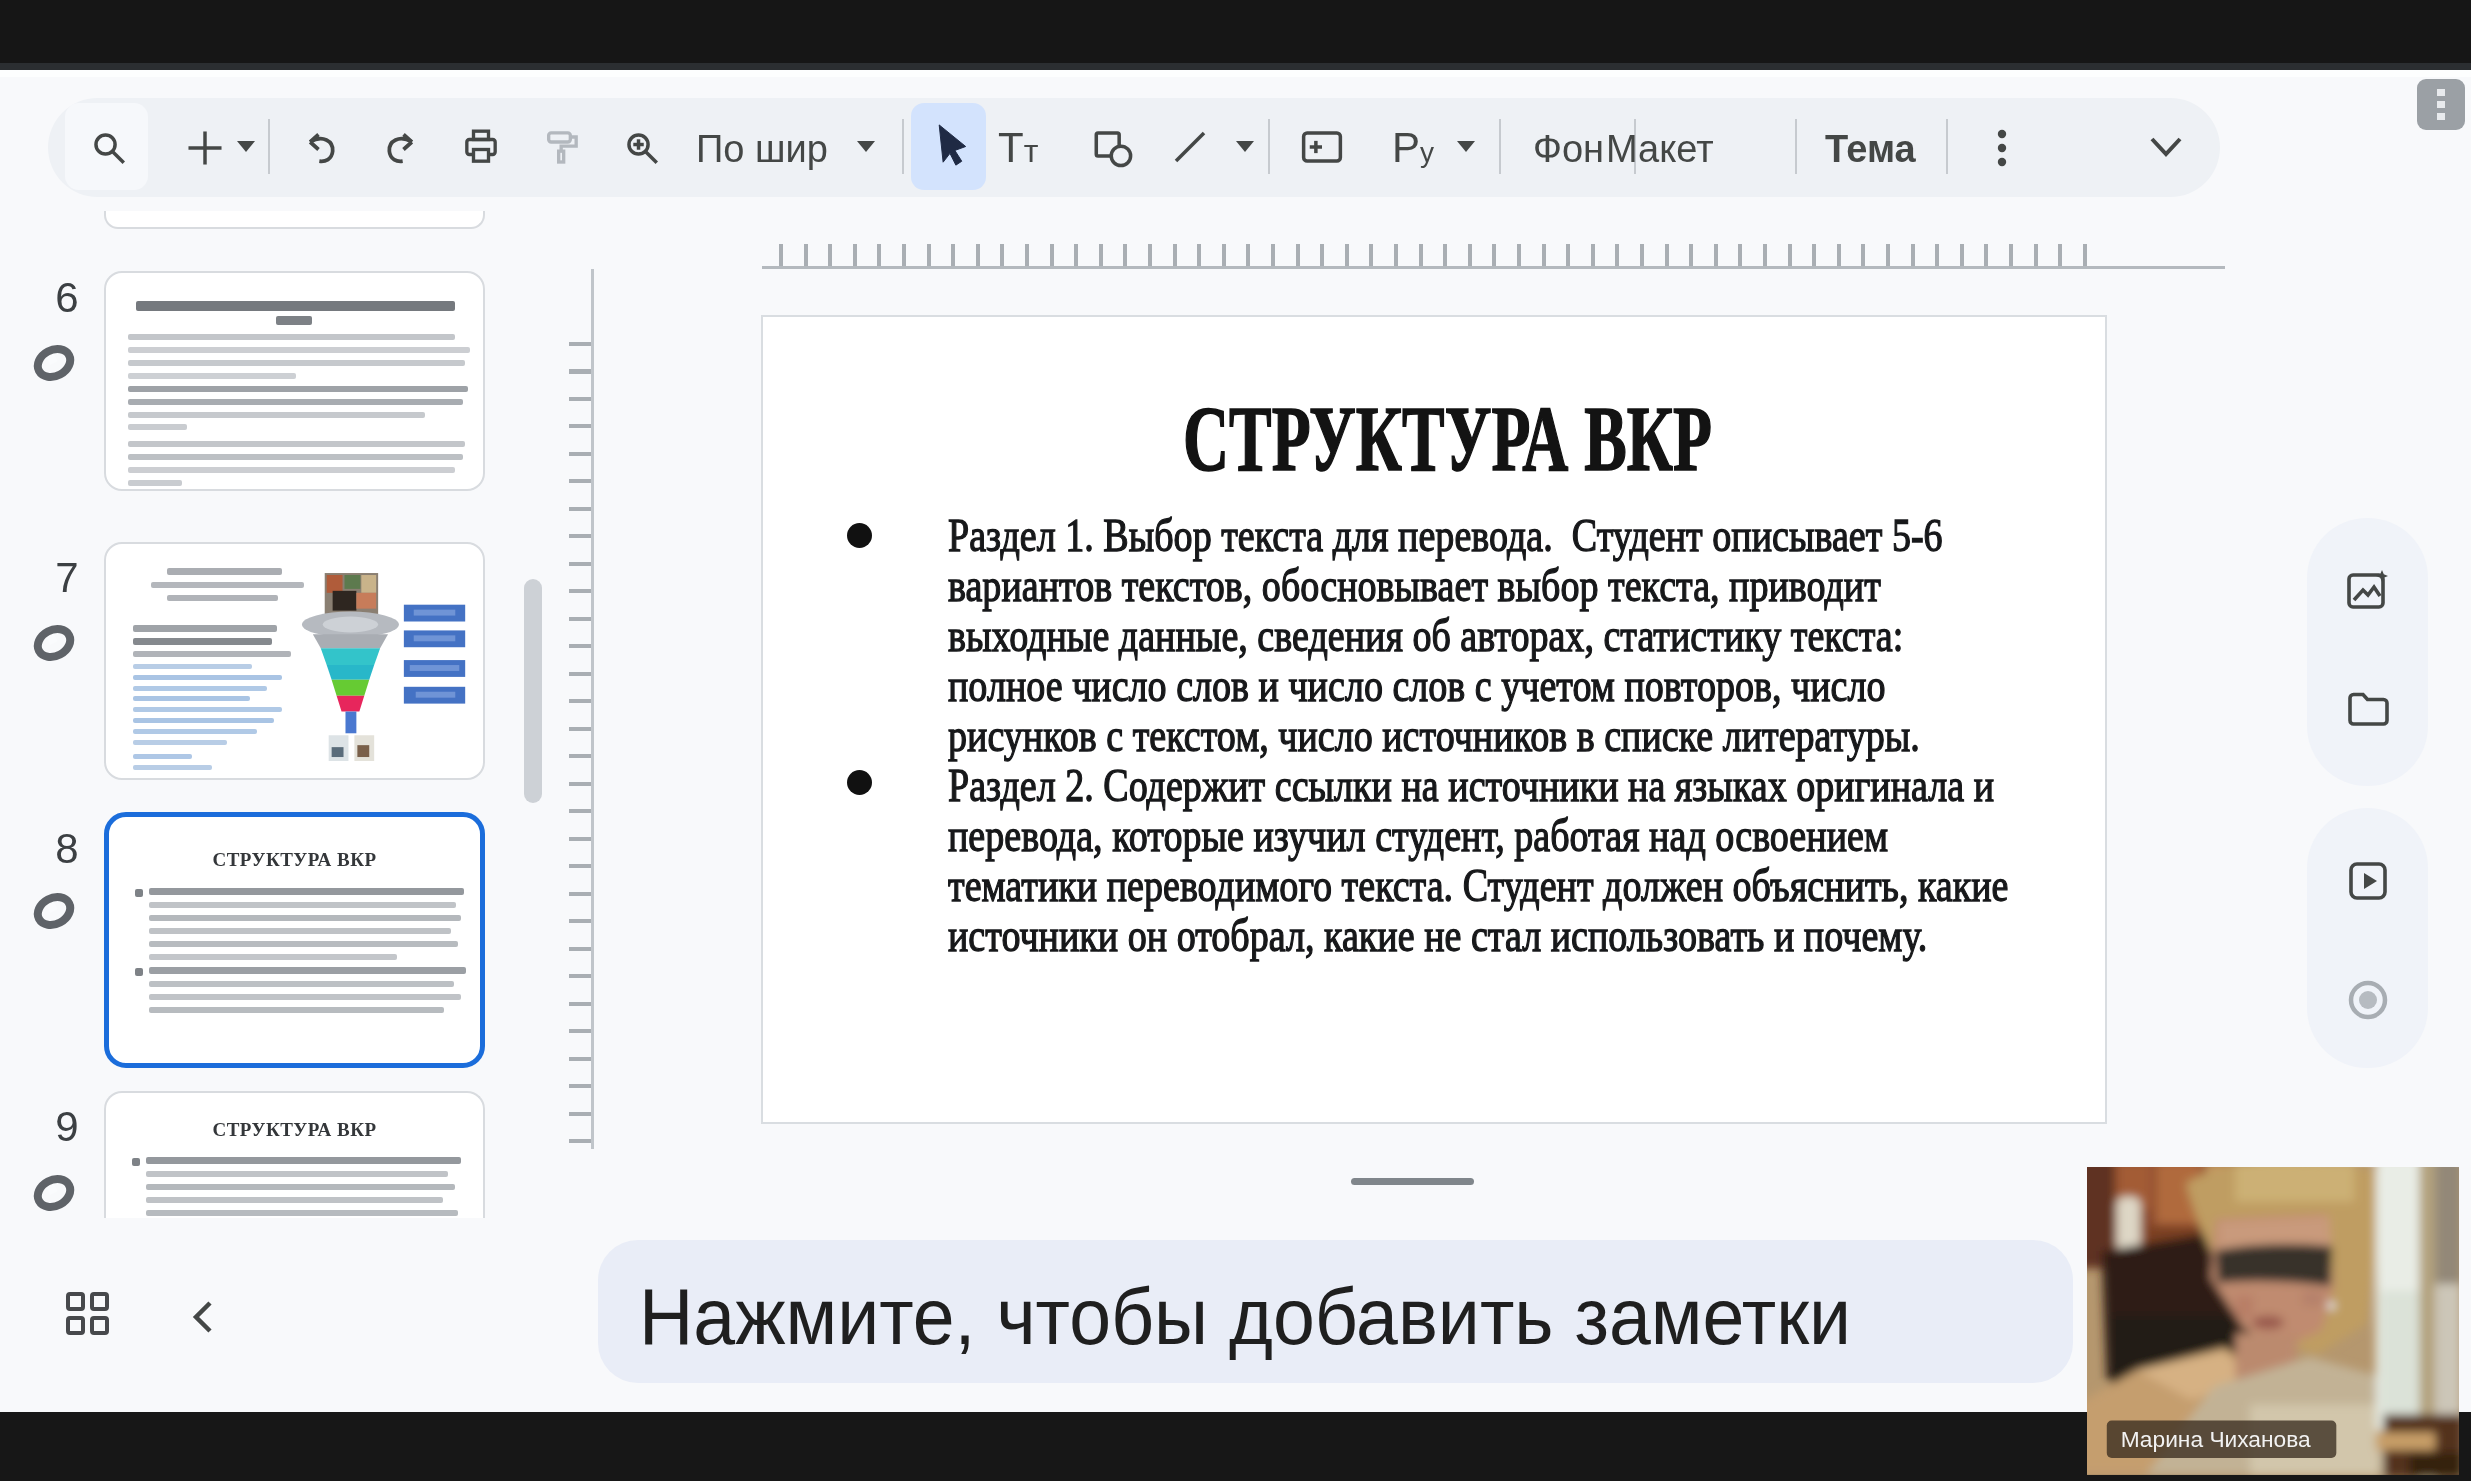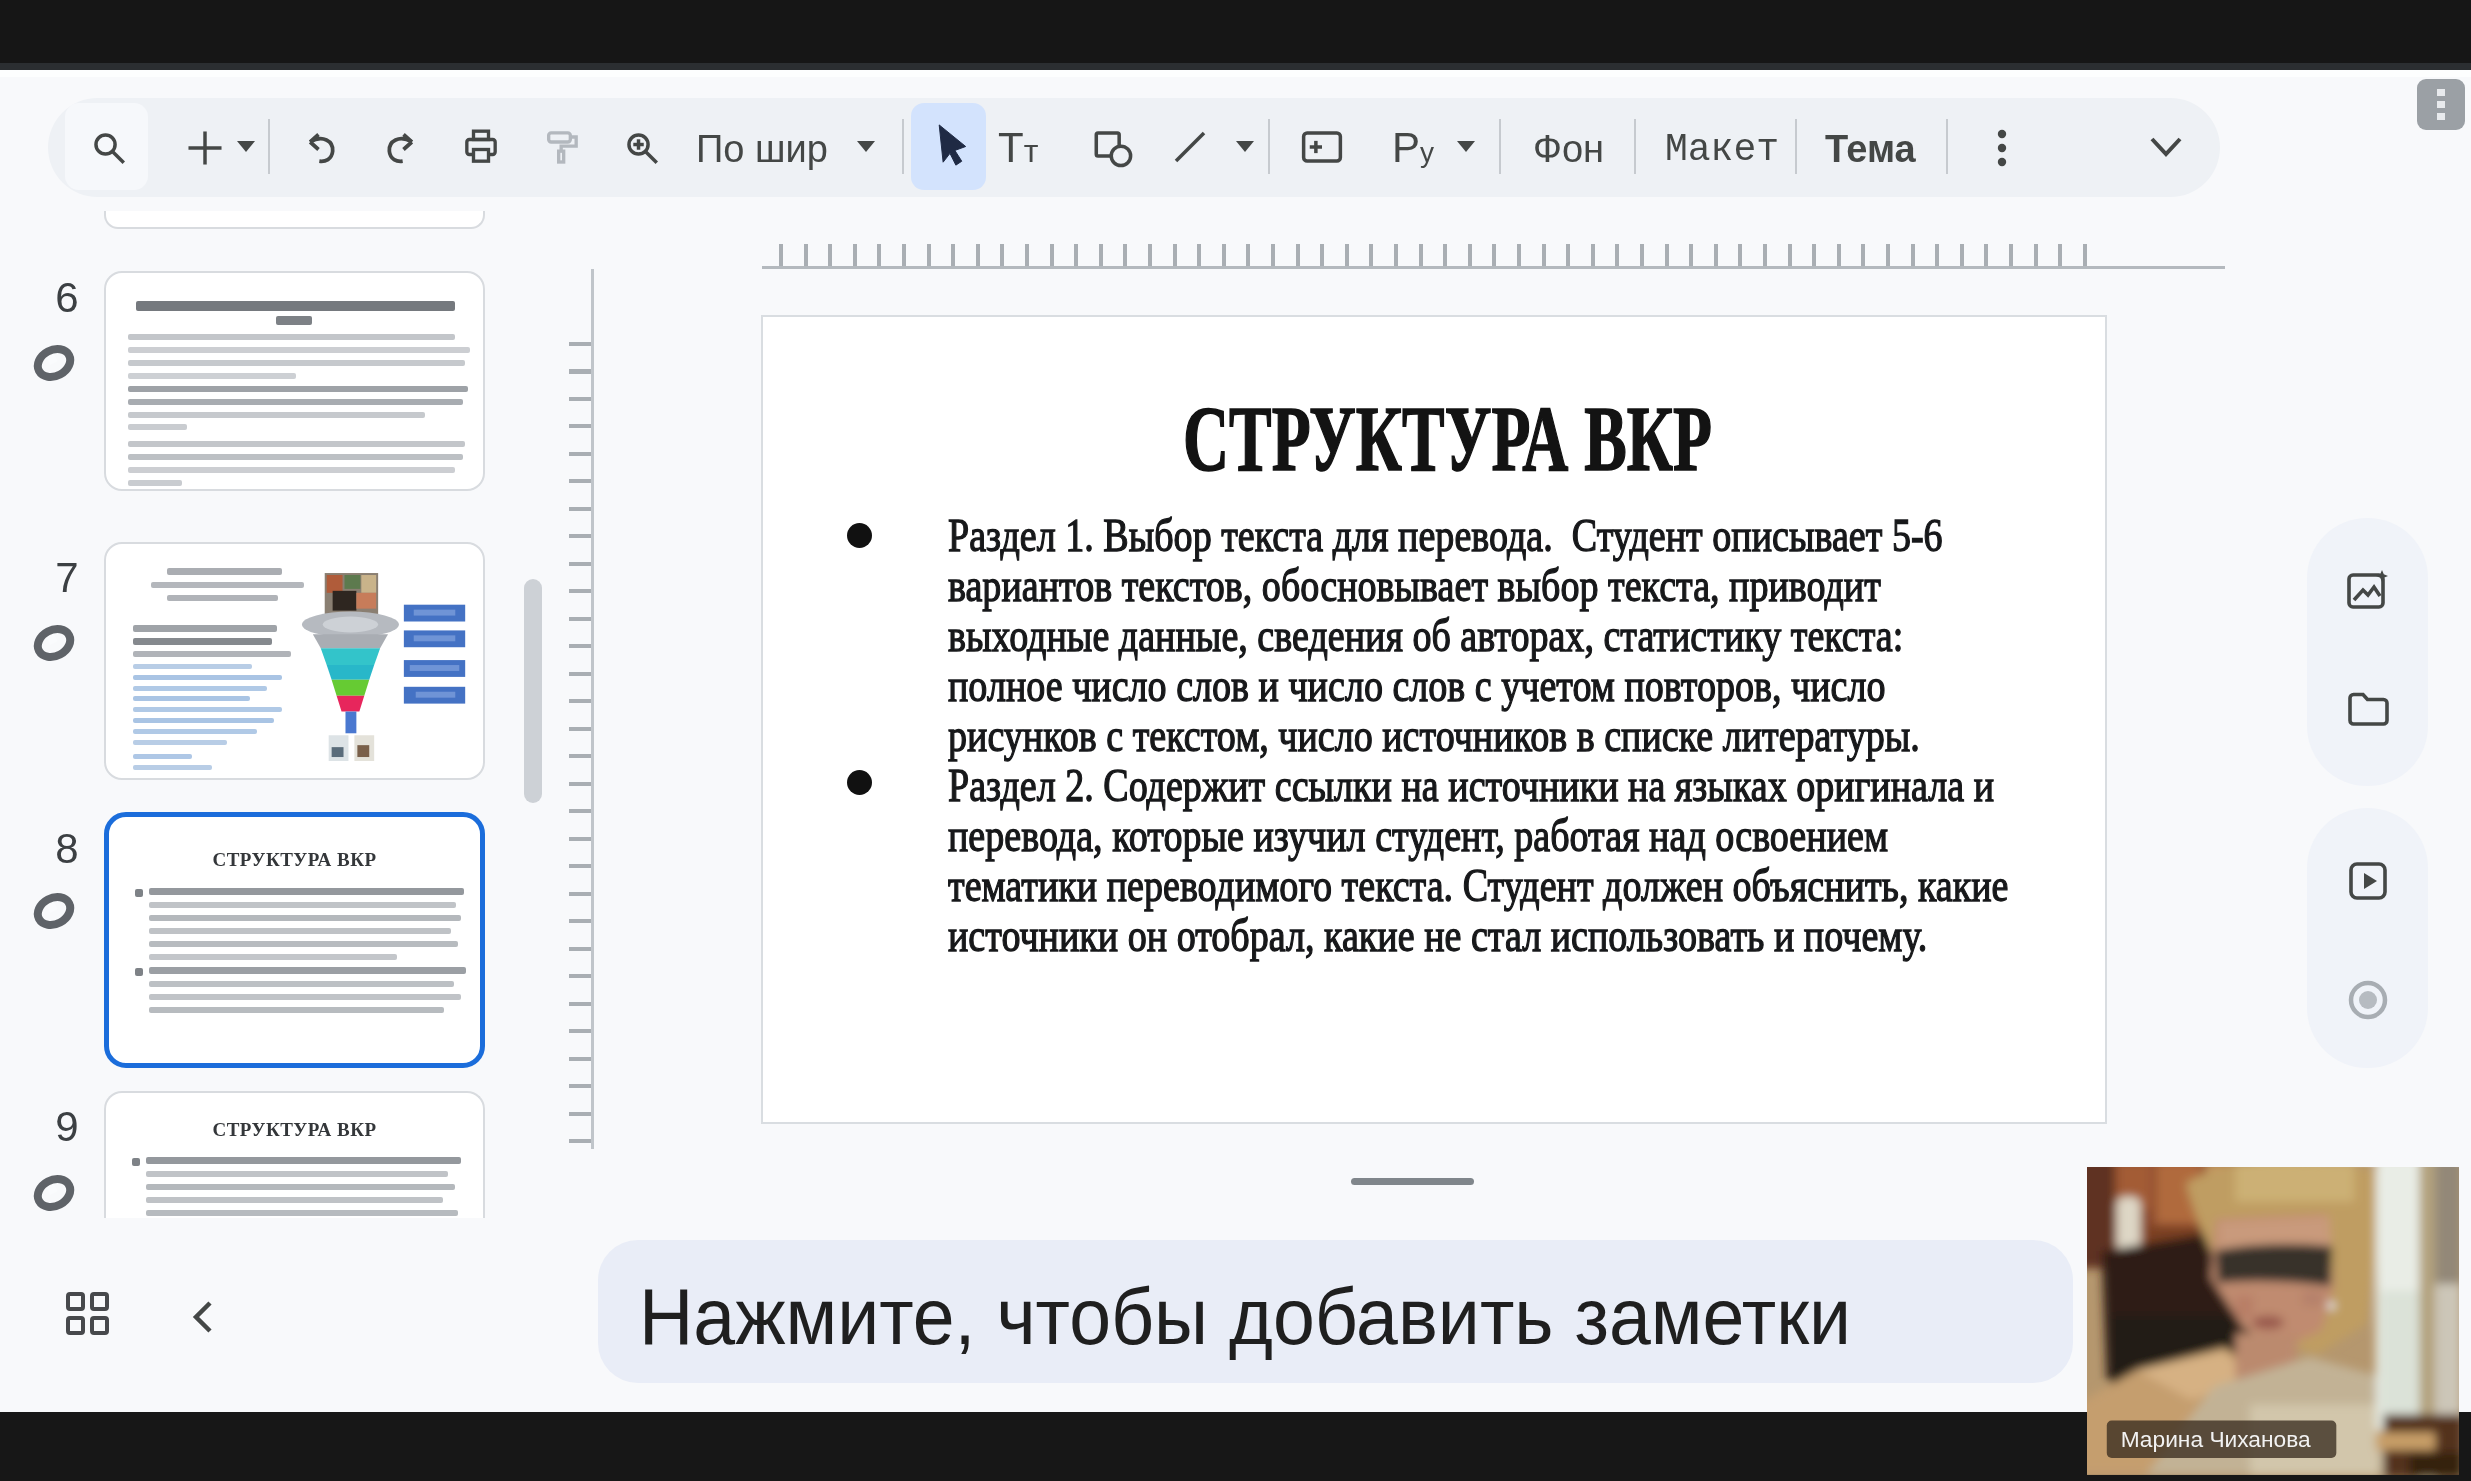--- a/index.html
+++ b/index.html
@@ -121,21 +121,21 @@
     <line x1="11" y1="24" x2="25" y2="24"></line>
     <line x1="18" y1="17" x2="18" y2="31"></line>
   </svg>
 <span class="tbtxt" style="left:1392px;font-size:42px;top:124px;">P<span style="font-size:28px;">y</span></span>
 <svg class="abs" style="left:1457px;top:141px;" width="18" height="12" viewBox="0 0 18 12">
     <path d="M0 0 H18 L9 11 Z" fill="#444746"></path>
   </svg>
 <div class="tsep" style="left:1499px;"></div>
 <span class="tbtxt" style="left:1533px;">Фон</span>
 <div class="tsep" style="left:1634px;"></div>
-<span class="tbtxt" style="left:1665px;font-family:Liberation Mono, monospace;">Макет</span>
+<span class="tbtxt" style="left:1606px;">Макет</span>
 <div class="tsep" style="left:1795px;"></div>
 <span class="tbtxt" style="left:1825px;font-weight:bold;">Тема</span>
 <div class="tsep" style="left:1946px;"></div>
 <svg class="abs" style="left:1992px;top:127px;" width="20" height="42" viewBox="0 0 20 42" fill="#444746">
     <circle cx="10" cy="7" r="4.2"></circle>
     <circle cx="10" cy="21" r="4.2"></circle>
     <circle cx="10" cy="35" r="4.2"></circle>
   </svg>
 <svg class="abs" style="left:2148px;top:135px;" width="36" height="24" viewBox="0 0 36 24" fill="none" stroke="#444746" stroke-width="4">
     <path d="M4 4 L18 19 L32 4"></path>

